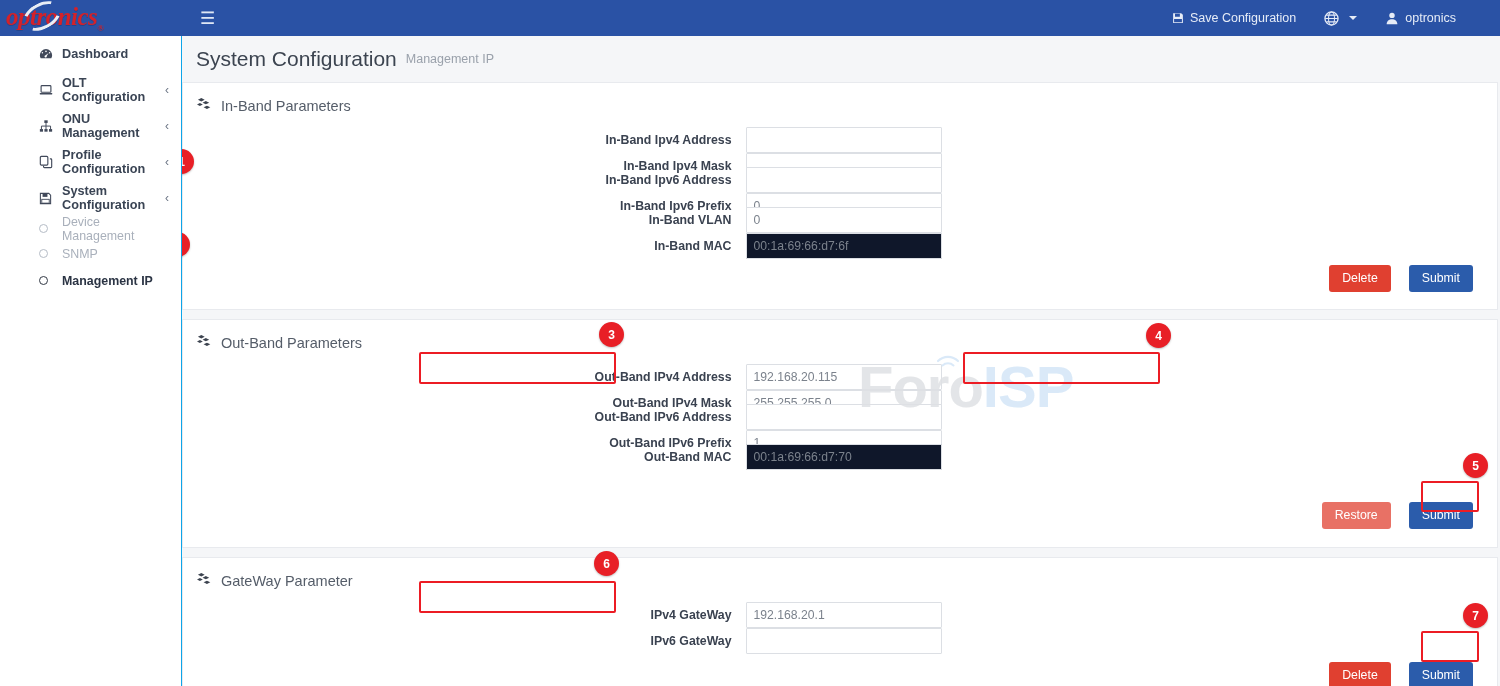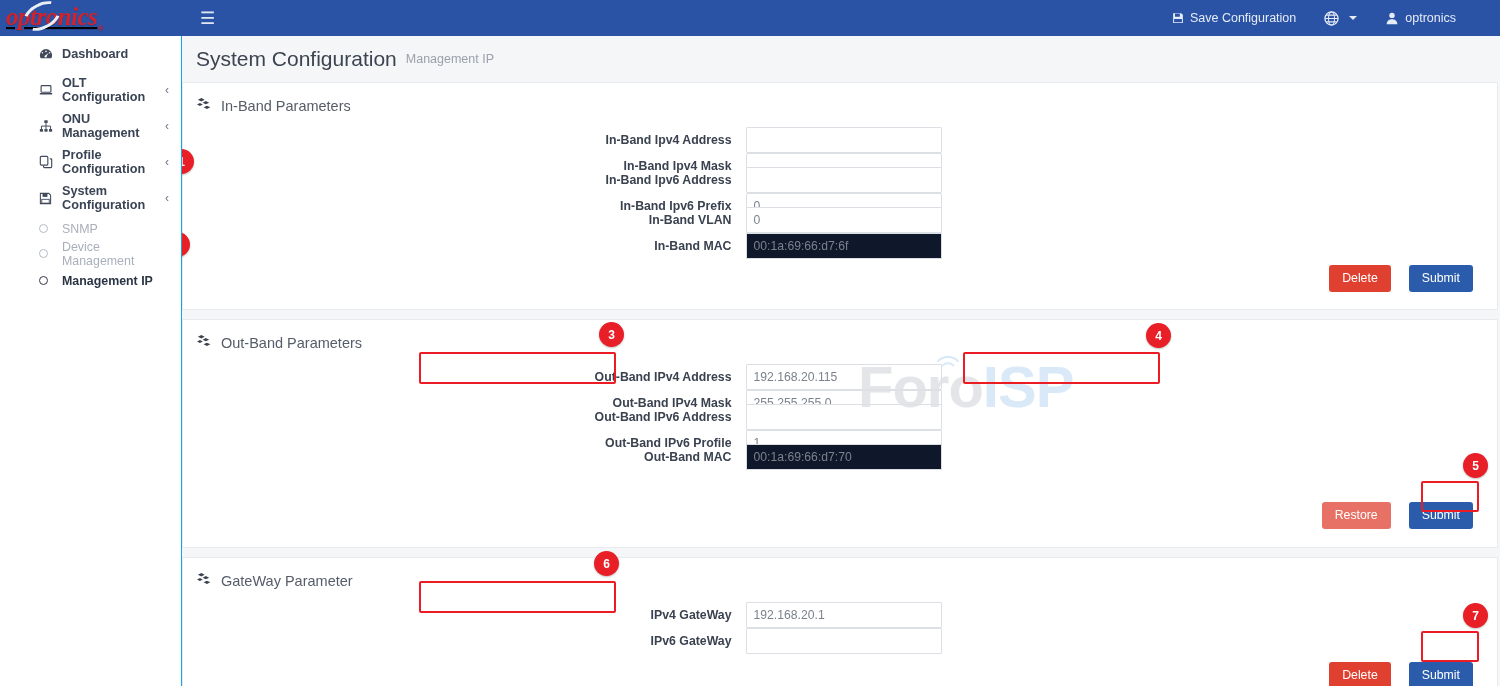--- a/index.html
+++ b/index.html
@@ -18,21 +18,20 @@
     width: 1500px; height: 36px;
     background: #2a52a5;
     display: flex; align-items: center;
     z-index: 30;
   }
   #brand {
     width: 182px; height: 36px;
     display: flex; align-items: center;
     padding-left: 6px;
     position: relative;
-    text-decoration: underline;
   }
   .logo-text {
     font-family: "Liberation Serif", serif;
     font-style: italic;
     font-weight: bold;
     font-size: 25px;
     color: #d3222a;
     letter-spacing: -0.5px;
     line-height: 1;
     position: relative;
@@ -358,27 +357,27 @@
         </svg>
     </span>
     <span class="nv-label">System Configuration</span>
     <span class="nv-chev">‹</span>
   </div>
 
   <div class="nav-item sub">
     <span class="nv-icon">
         <span class="radio-o"></span>
       </span>
+    <span class="nv-label">Device Management</span>
+  </div>
+  <div class="nav-item sub">
+    <span class="nv-icon">
+        <span class="radio-o"></span>
+      </span>
     <span class="nv-label">SNMP</span>
-  </div>
-  <div class="nav-item sub">
-    <span class="nv-icon">
-        <span class="radio-o"></span>
-      </span>
-    <span class="nv-label">Device Management</span>
   </div>
   <div class="nav-item sub active" style="margin-top:2px;">
     <span class="nv-icon">
         <span class="radio-o"></span>
       </span>
     <span class="nv-label">Management IP</span>
   </div>
 </div>
 
 <div id="content">
@@ -465,21 +464,21 @@
         <input class="finput" type="text" value="255.255.255.0" style="">
       </div>
     </div>
 
     <div class="frow">
       <div class="fcol">
         <span class="flabel">Out-Band IPv6 Address</span>
         <input class="finput" type="text" value="" style="">
       </div>
       <div class="fcol">
-        <span class="flabel">Out-Band IPv6 Profile</span>
+        <span class="flabel">Out-Band IPv6 Prefix</span>
         <input class="finput" type="text" value="1" style="">
       </div>
     </div>
 
     <div class="frow">
       <div class="fcol">
         <span class="flabel">Out-Band MAC</span>
         <input class="finput ro" type="text" readonly="" value="00:1a:69:66:d7:70" style="">
       </div>
       <div class="fcol"></div>

